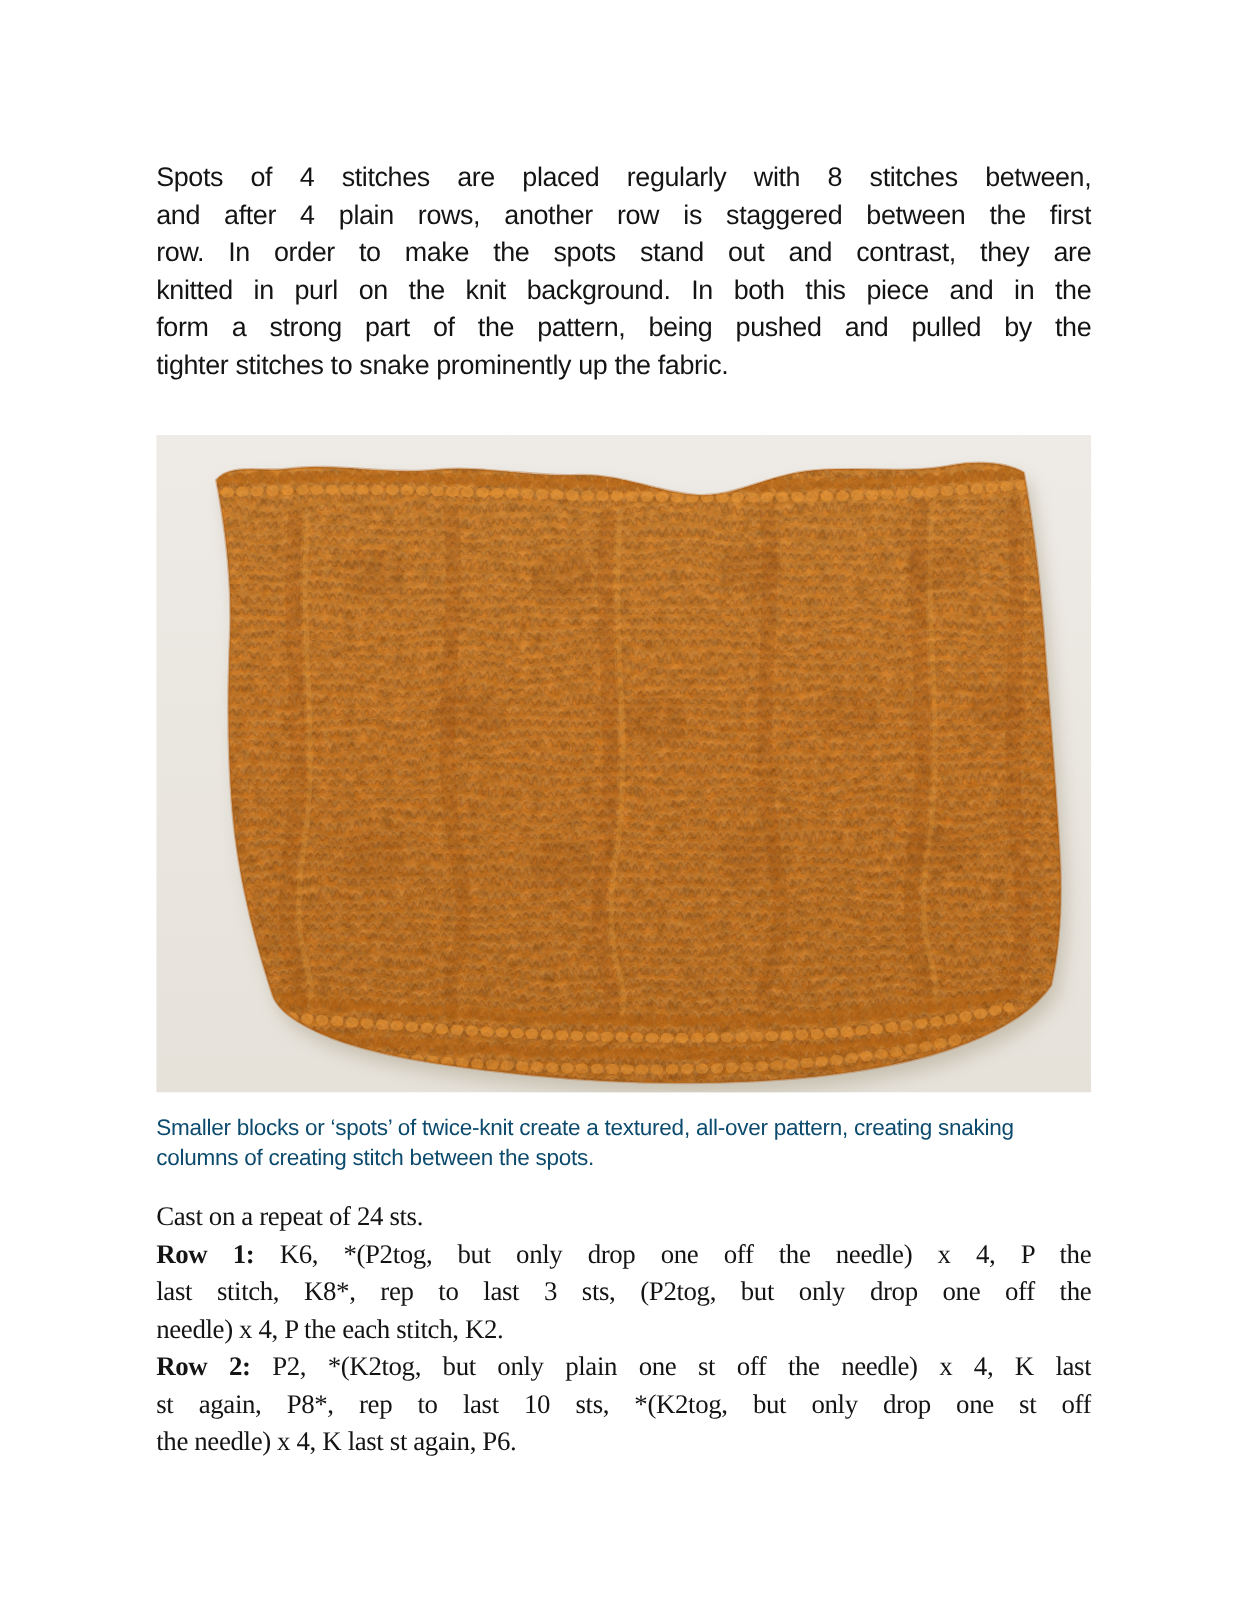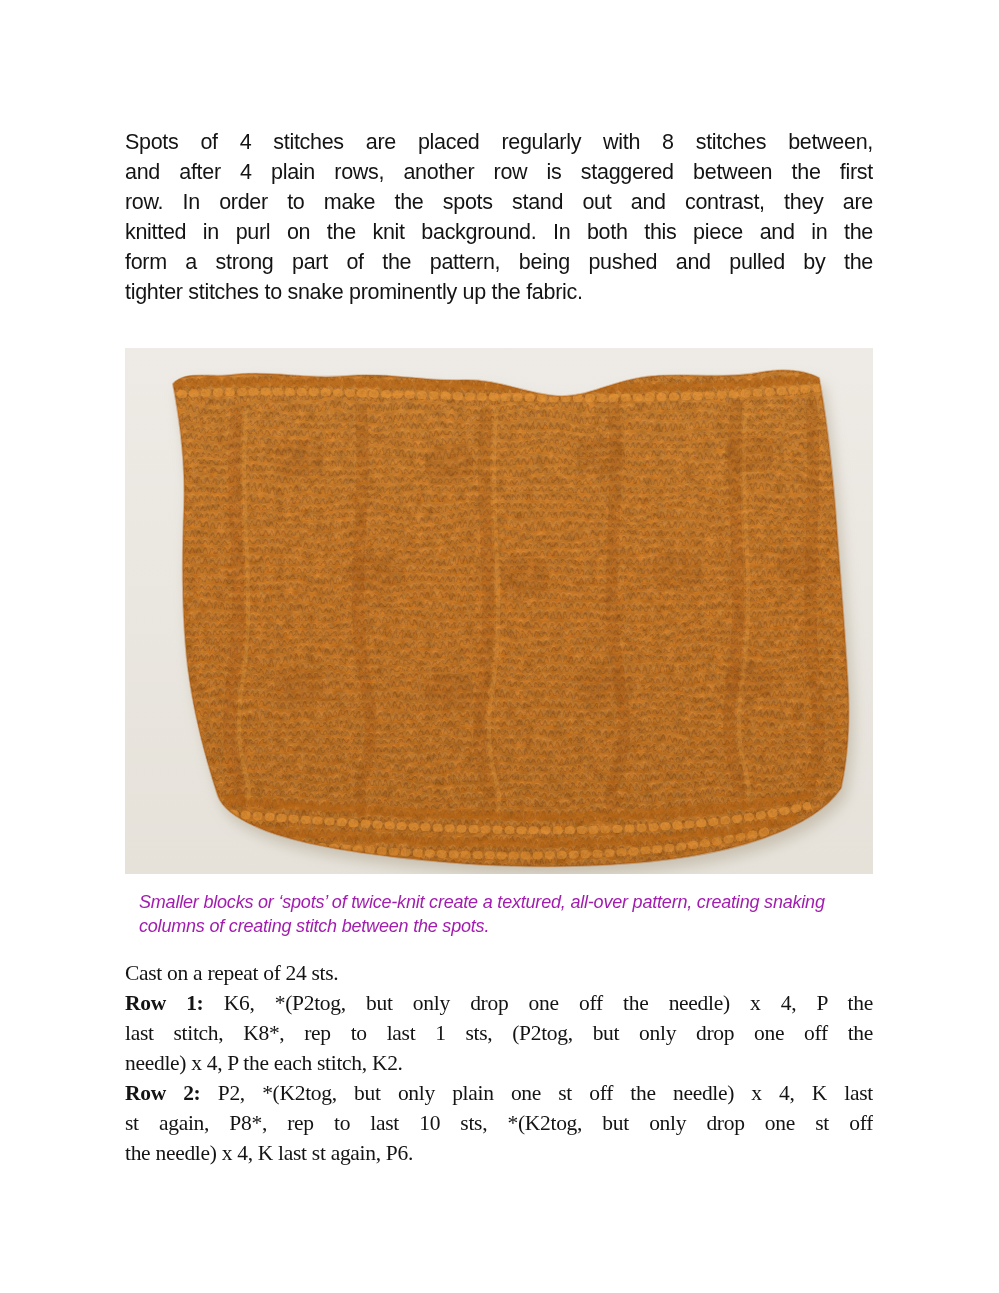--- a/index.html
+++ b/index.html
@@ -27,25 +27,24 @@
   .bold{font-weight:bold;}
 
   
   #photo{
     position:absolute;left:125px;top:348px;width:748px;height:526px;
   }
   #photo svg{display:block;}
 
   
   #caption{
-    position:absolute;left:139px;top:891px;width:748px;
+    position:absolute;left:125px;top:891px;width:748px;
     font-size:18px;line-height:23.5px;
-    font-style:italic;
     letter-spacing:-0.2px;
-    color:#a21caf;
+    color:#0c4a6e;
   }
   .capline{height:23.5px;overflow:hidden;}
 </style>
 </head>
 <body>
 
 <div class="page">
 
   <div id="intro" class="textblock">
     <div class="jline">Spots of 4 stitches are placed regularly with 8 stitches between,</div>
@@ -165,21 +164,21 @@
 
   <div id="caption">
     <div class="capline">Smaller blocks or ‘spots’ of twice-knit create a textured, all-over pattern, creating snaking</div>
     <div class="capline">columns of creating stitch between the spots.</div>
   </div>
 
   <div id="pattern" class="textblock">
     <div class="lline">Cast on a repeat of 24 sts.</div>
 
     <div class="jline"><span class="bold">Row 1:</span> <span>K6, *(P2tog, but only drop one off the needle) x 4, P the</span></div>
-    <div class="jline">last stitch, K8*, rep to last 1 sts, (P2tog, but only drop one off the</div>
+    <div class="jline">last stitch, K8*, rep to last 3 sts, (P2tog, but only drop one off the</div>
     <div class="lline">needle) x 4, P the each stitch, K2.</div>
 
     <div class="jline"><span class="bold">Row 2:</span> <span>P2, *(K2tog, but only plain one st off the needle) x 4, K last</span></div>
     <div class="jline">st again, P8*, rep to last 10 sts, *(K2tog, but only drop one st off</div>
     <div class="lline">the needle) x 4, K last st again, P6.</div>
   </div>
 
 </div>
 
 </body></html>

